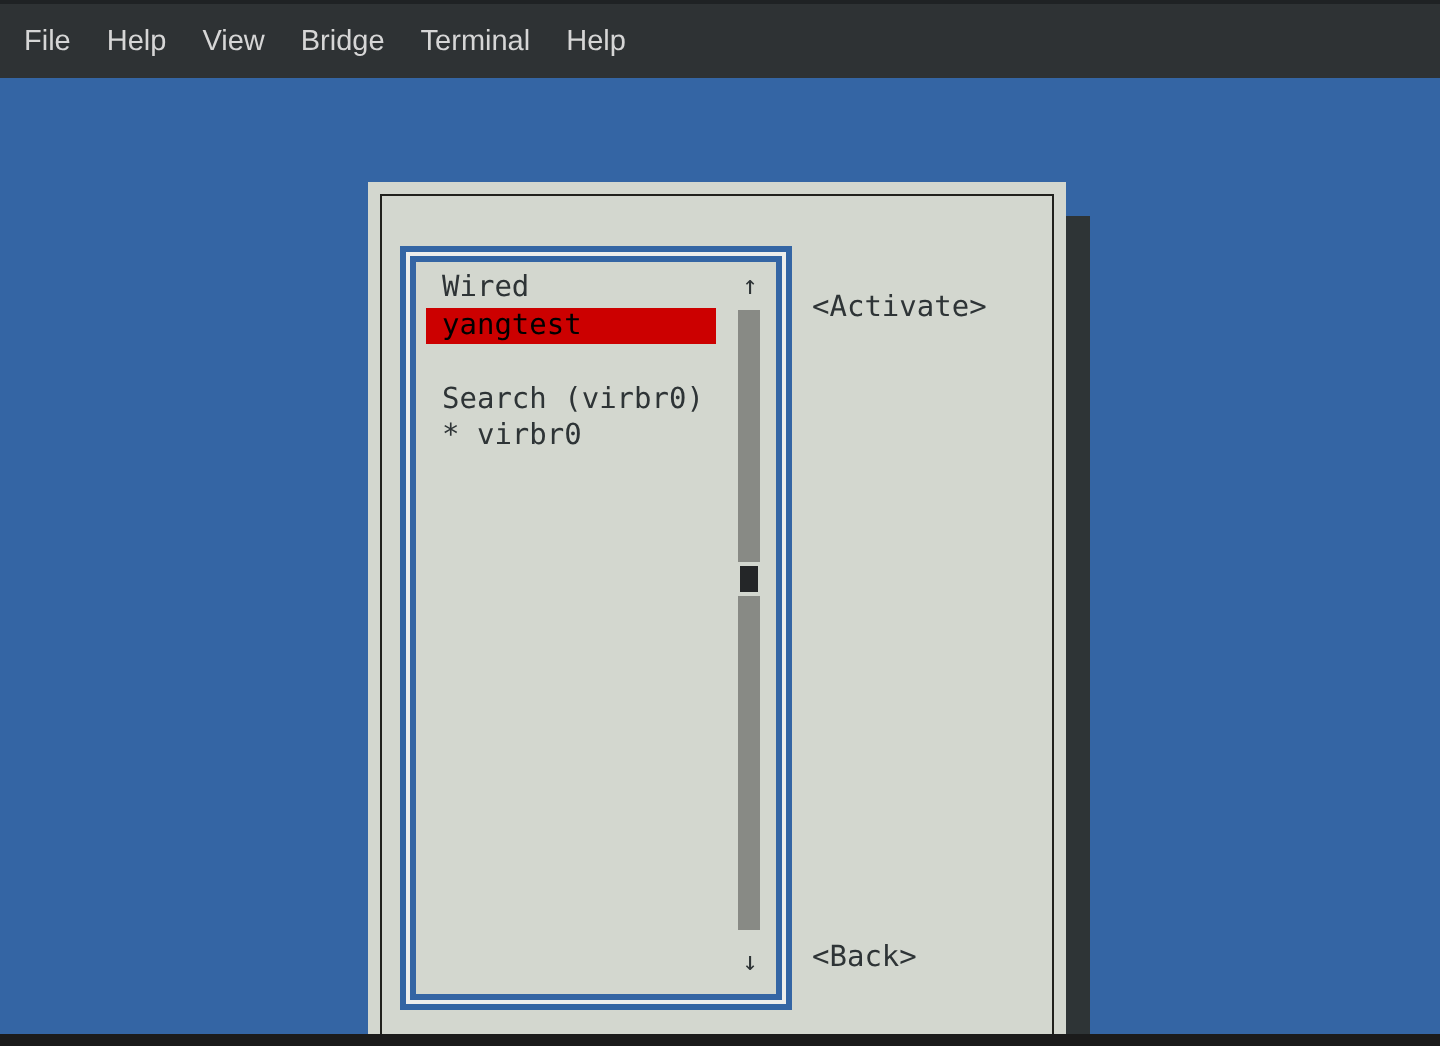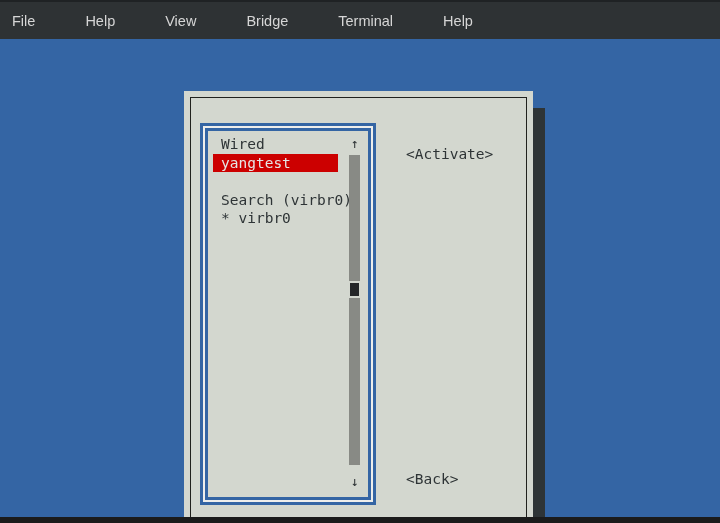--- a/index.html
+++ b/index.html
@@ -21,21 +21,20 @@
     position: absolute;
     left: 0; top: 0;
     width: 720px; height: 39px;
     background: #2e3234;
     border-top: 2px solid #1f2224;
     box-sizing: border-box;
     display: flex;
     align-items: center;
     padding-left: 3px;
     font-family: "Liberation Sans", sans-serif;
-    gap: 32px;
   }
   .menu-item {
     color: #d6d6d6;
     font-size: 14.5px;
     padding: 3px 9px;
     line-height: 18px;
     white-space: nowrap;
     cursor: default;
   }
 
@@ -74,21 +73,21 @@
     left: 6px; top: 6px;
     width: 337px; height: 436px;
     border: 1px solid #20211d;
     box-sizing: border-box;
   }
 
   
   #listbox {
     position: absolute;
     left: 200px; top: 84px;
-    width: 176px; height: 382px;
+    width: 196px; height: 382px;
     background: #3465a4;
     box-sizing: border-box;
     padding: 3px;
   }
   #listbox-inner {
     position: relative;
     width: 100%; height: 100%;
     border: 2px solid #eeeeec;
     box-sizing: border-box;
     background: #3465a4;
@@ -110,21 +109,21 @@
     height: 18.5px;
     line-height: 18.5px;
     font-size: 14.5px;
     color: #2e3436;
     white-space: pre;
     padding-left: 13px;
     box-sizing: border-box;
   }
   .list-row.selected {
     background: #cc0000;
-    color: #e5e5e5;
+    color: #000000;
     margin-left: 5px;
     padding-left: 8px;
     margin-right: 4px;
   }
   .list-row.blank { color: transparent; }
 
   
   #scrollbar {
     position: absolute;
     right: 2px; top: 0;

